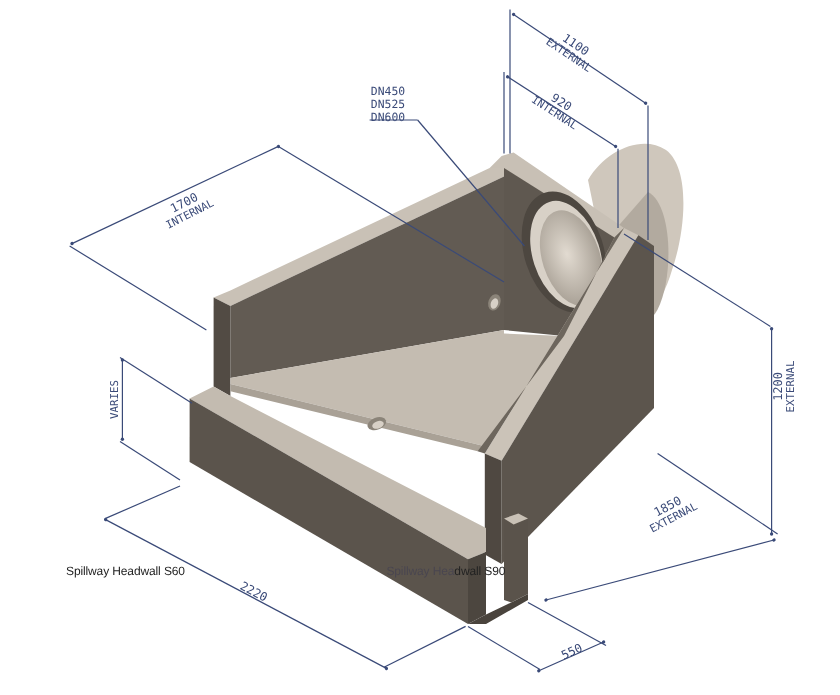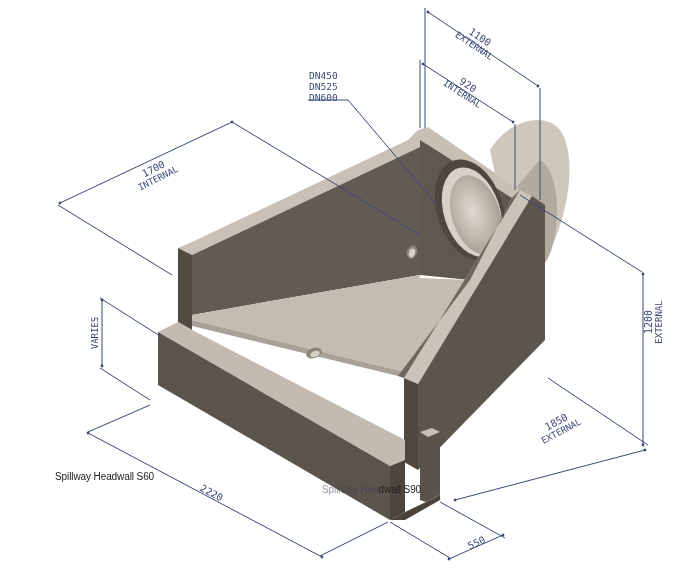--- a/index.html
+++ b/index.html
@@ -8,21 +8,21 @@
     svg text.dim { font-family: "DejaVu Sans Mono", "Liberation Mono", monospace; fill: #3a4a78; }
     .caption {
       position: absolute;
       font-family: "Liberation Sans", sans-serif;
       font-size: 10px;
       color: #222222;
       white-space: nowrap;
       letter-spacing: -0.1px;
     }
     .caption.s60 { left: 55px; top: 471px; }
-    .caption.s90 { left: 322px; top: 484px; }
+    .caption.s90 { left: 322px; top: 471px; }
     .caption.s90 .ghost { color: #3b3a52; opacity: 0.55; }
     .caption.s90 .solid { color: #222222; }
   </style>
 </head>
 <body>
 
 <div id="stage">
   <svg width="700" height="579" viewBox="0 0 700 579" xmlns="http://www.w3.org/2000/svg">
     <defs>
       <marker id="arr" markerWidth="6" markerHeight="6" refX="3" refY="3" orient="auto">

